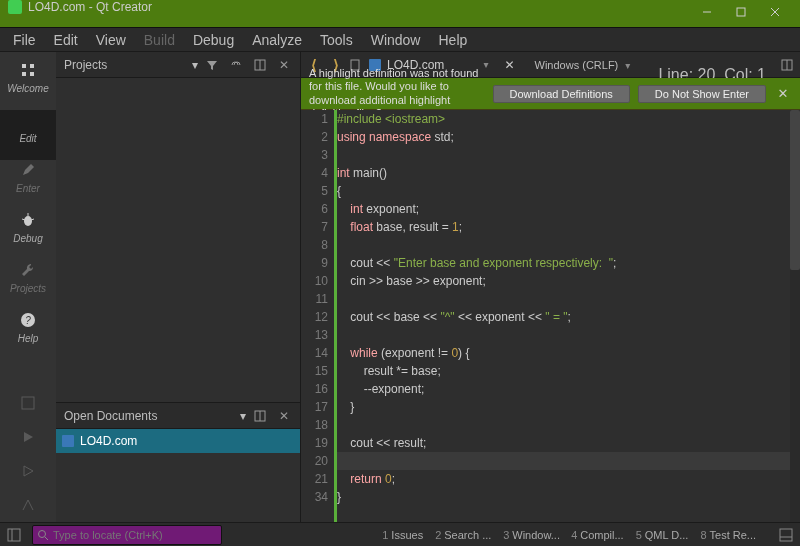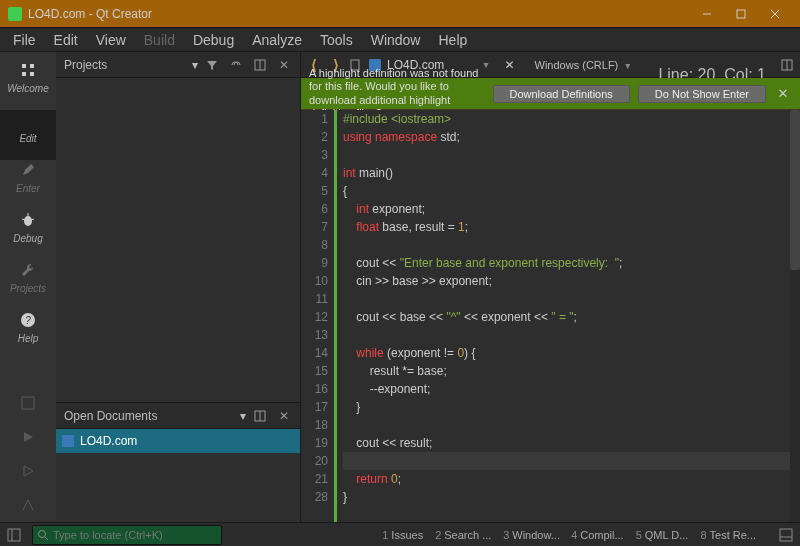--- a/index.html
+++ b/index.html
@@ -1,19 +1,19 @@
 <!DOCTYPE html>
 <html><head>
 <meta charset="utf-8">
 <style>
 * { margin: 0; padding: 0; box-sizing: border-box; font-family: "Segoe UI", Arial, sans-serif; }
 body { width: 800px; height: 546px; background: #2b2b2b; color: #bdbdbd; font-size: 12px; overflow: hidden; }
 
 
-.titlebar { height: 28px; background: #a16207; display: flex; align-items: center; padding: 0 8px; border-bottom: 1px solid #111; }
+.titlebar { height: 28px; background: #4d7c0f; display: flex; padding: 0 8px; border-bottom: 1px solid #111; }
 .titlebar .appicon { width: 14px; height: 14px; background: #41cd52; border-radius: 2px; margin-right: 6px; }
 .titlebar .title { color: #ccc; font-size: 12px; flex: 1; }
 .titlebar .winbtn { width: 34px; height: 24px; display: flex; align-items: center; justify-content: center; color: #ccc; font-size: 14px; }
 .titlebar .winbtn svg { stroke: #ccc; }
 
 
 .menubar { height: 24px; background: #2b2b2b; display: flex; align-items: center; padding: 0 4px; border-bottom: 1px solid #1a1a1a; }
 .menubar .menuitem { padding: 3px 9px; color: #bdbdbd; font-size: 14px; cursor: pointer; }
 .menubar .menuitem.disabled { color: #666; }
 
@@ -55,37 +55,37 @@
 
 .notif { height: 32px; background: #4d7c0f; display: flex; align-items: center; padding: 0 8px; gap: 8px; color: #ddd; font-size: 11px; border-bottom: 1px solid #424014; }
 .notif .msg { flex: 1; line-height: 1.2; }
 .notif .nbtn { background: #6a6a6a; color: #eee; border: 1px solid #555; padding: 2px 16px; font-size: 11px; border-radius: 2px; cursor: pointer; white-space: nowrap; }
 .notif .nclose { width: 18px; height: 18px; display: flex; align-items: center; justify-content: center; color: #ccc; font-size: 13px; }
 
 
 .code { flex: 1; display: flex; background: #2e2e2e; font-family: Consolas, monospace; font-size: 12px; line-height: 18px; overflow: hidden; position: relative; }
 .gutter { width: 36px; background: #2e2e2e; color: #7a7a7a; text-align: right; padding-right: 6px; border-right: 3px solid #5aaf3a; }
 .gutter .ln { height: 18px; }
-.codelines { flex: 1; padding-left: 6px; color: #ccc; }
+.codelines { flex: 1; color: #ccc; }
 .codelines .cl { height: 18px; white-space: pre; }
 .codelines .cl.current { background: #3a3a3a; }
-.kw { color: #ef4444; }
+.kw { color: #fca5a5; }
 .pp { color: #8ab04a; }
 .str { color: #8ab04a; }
 .num { color: #c7a24a; }
 .op { color: #ccc; }
 
 
 .scrollbar { position: absolute; right: 0; top: 0; bottom: 0; width: 10px; background: #2a2a2a; }
 .scrollthumb { position: absolute; right: 0; width: 10px; background: #444; border-radius: 2px; }
 
 
 .bottombar { position: absolute; bottom: 0; left: 0; right: 0; height: 24px; background: #2b2b2b; display: flex; align-items: center; border-top: 1px solid #1a1a1a; }
 .bottombar .btn { width: 28px; height: 24px; display: flex; align-items: center; justify-content: center; color: #888; }
-.bottombar .search { flex: 0 0 190px; height: 20px; background: #14532d; border: 1px solid #111; border-radius: 2px; display: flex; align-items: center; padding: 0 4px; gap: 4px; margin-left: 4px; }
+.bottombar .search { flex: 0 0 190px; height: 20px; background: #701a75; border: 1px solid #111; border-radius: 2px; display: flex; align-items: center; padding: 0 4px; gap: 4px; margin-left: 4px; }
 .bottombar .search input { background: transparent; border: none; outline: none; color: #ccc; font-size: 11px; flex: 1; }
 .bottombar .tabs { display: flex; align-items: center; margin-left: auto; gap: 0; padding-right: 6px; }
 .bottombar .tab { padding: 0 6px; color: #aaa; font-size: 11px; display: flex; align-items: center; gap: 3px; max-width: 68px; overflow: hidden; white-space: nowrap; }
 .bottombar .tab .tn { color: #888; }
 
 svg { display: block; }
 </style>
 </head>
 <body>
 
@@ -297,21 +297,21 @@
           <div class="ln">12</div>
           <div class="ln">13</div>
           <div class="ln">14</div>
           <div class="ln">15</div>
           <div class="ln">16</div>
           <div class="ln">17</div>
           <div class="ln">18</div>
           <div class="ln">19</div>
           <div class="ln">20</div>
           <div class="ln">21</div>
-          <div class="ln">28</div>
+          <div class="ln">34</div>
         </div>
       <div class="codelines" id="codelines">
           <div class="cl"><span class="pp">#include &lt;iostream&gt;</span></div>
           <div class="cl"><span class="kw">using namespace</span><span class="op"> std;</span></div>
           <div class="cl"></div>
           <div class="cl"><span class="kw">int</span><span class="op"> main()</span></div>
           <div class="cl"><span class="op">{</span></div>
           <div class="cl"><span class="op">    </span><span class="kw">int</span><span class="op"> exponent;</span></div>
           <div class="cl"><span class="op">    </span><span class="kw">float</span><span class="op"> base, result = </span><span class="num">1</span><span class="op">;</span></div>
           <div class="cl"></div>

